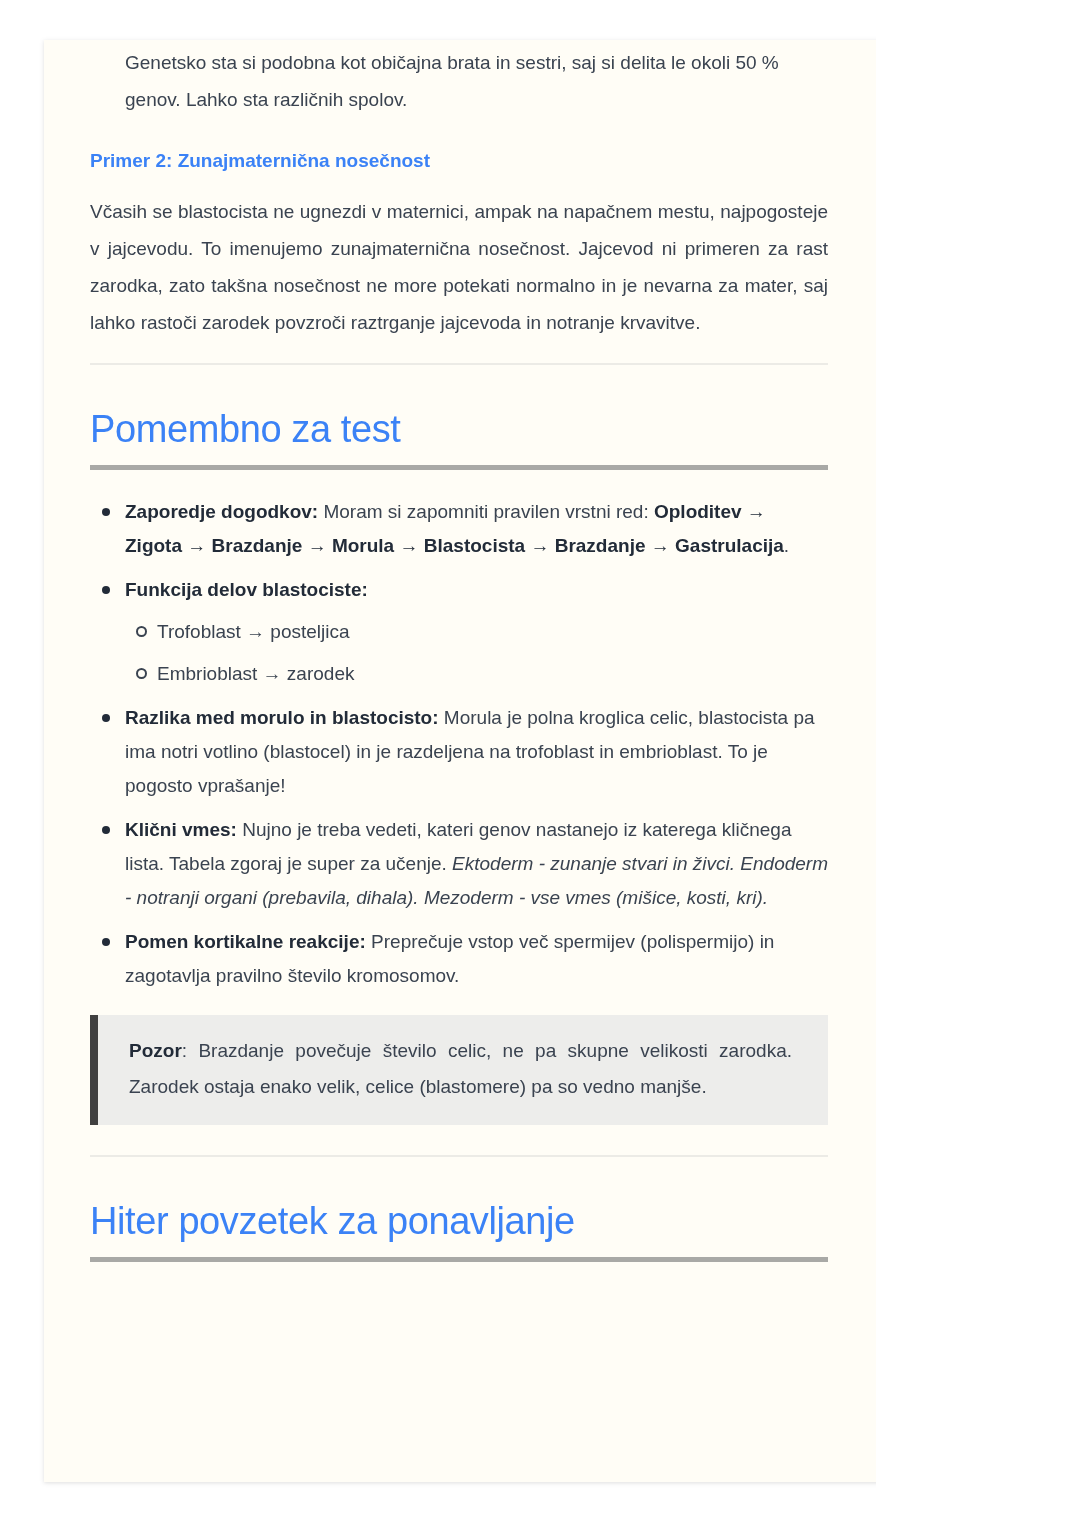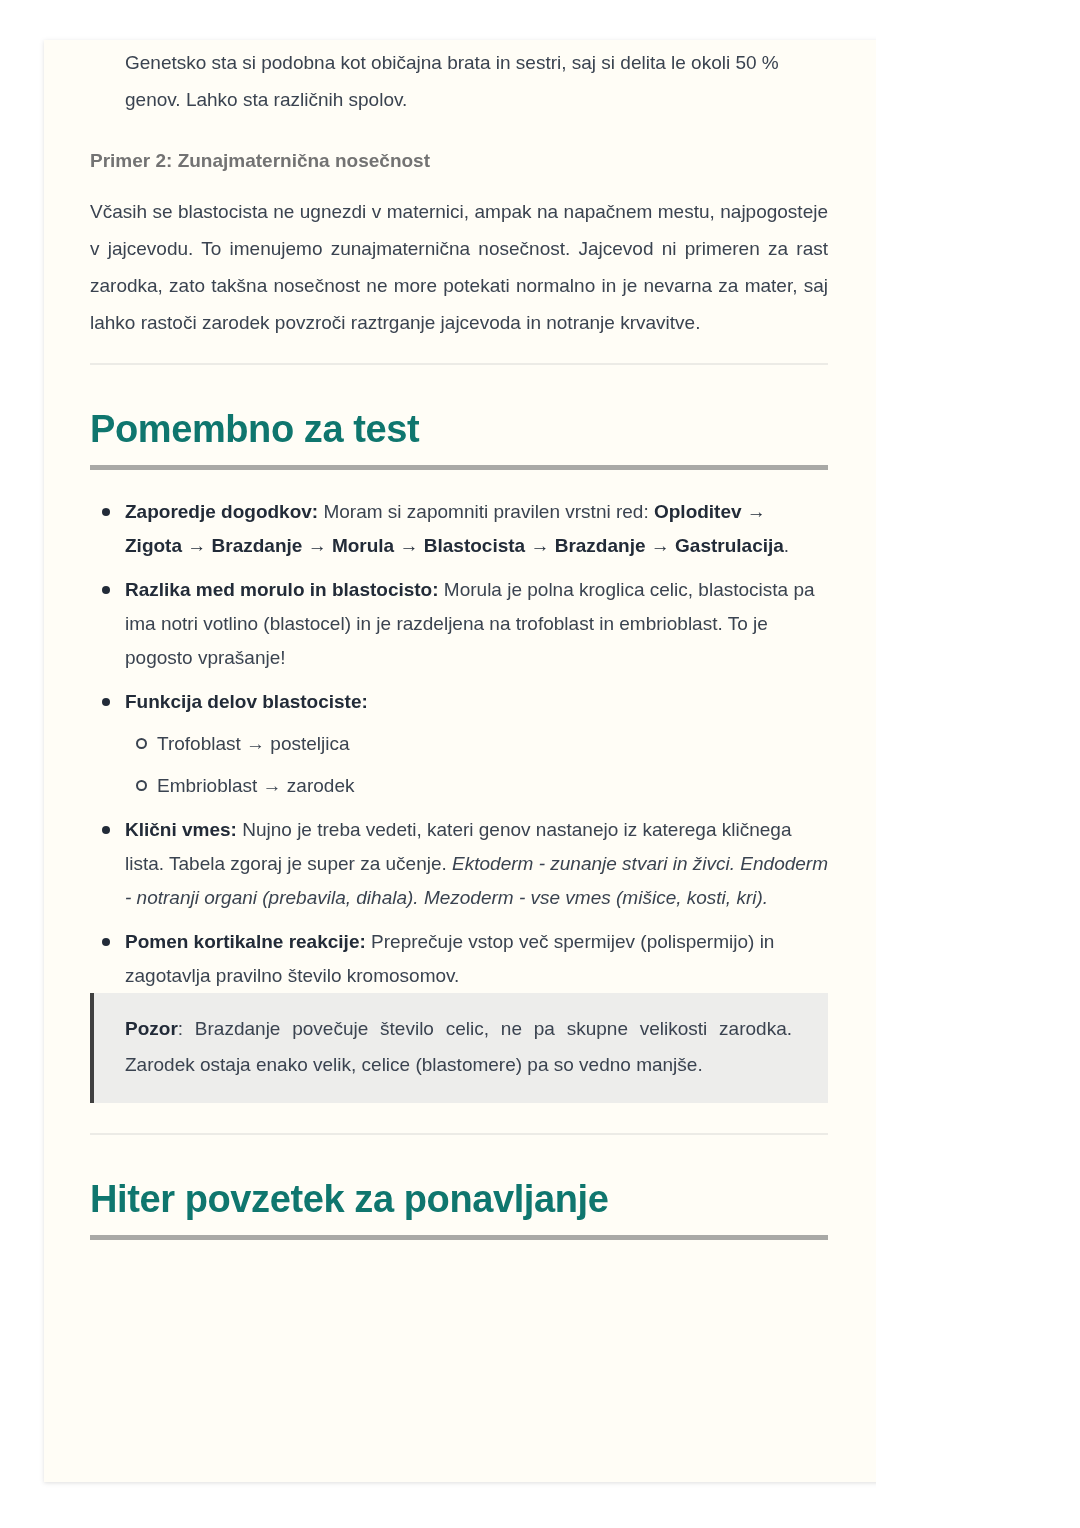--- a/index.html
+++ b/index.html
@@ -35,41 +35,41 @@
     line-height: 37px;
   }
   p { margin: 0; }
   .intro-para {
     padding-top: 4px;
     padding-left: 35px;
   }
   .primer-heading {
     margin-top: 24px;
     font-weight: bold;
-    color: #737373;
+    color: #3b82f6;
     font-size: 19px;
   }
   .primer-para {
     margin-top: 14px;
     text-align: justify;
   }
   .hr-light {
     border: none;
     height: 2px;
     background: #ECEBE6;
     margin: 22px 0 0 0;
   }
   .hr-light2 { margin-top: 30px; }
   h1 {
     margin: 40px 0 0 0;
     font-size: 38px;
     line-height: 48px;
-    color: #0f766e;
+    color: #3b82f6;
     letter-spacing: -0.4px;
-    font-weight: bold;
+    font-weight: normal;
   }
   .rule-heavy {
     height: 5px;
     background: #A9A9A6;
     margin-top: 12px;
   }
   ul.main-list {
     list-style: none;
     margin: 25px 0 0 0;
     padding: 0 0 0 35px;
@@ -106,22 +106,23 @@
     top: 11px;
     width: 7px;
     height: 7px;
     border: 2px solid #3A4350;
     border-radius: 50%;
     background: transparent;
   }
   .b { font-weight: bold; color: #222B38; text-align: right; }
   .i { font-style: italic; }
   .callout {
+    margin-top: 22px;
     background: #EDEDEB;
-    border-left: 4px solid #404040;
+    border-left: 8px solid #404040;
     padding: 18px 36px 20px 31px;
     text-align: justify;
     line-height: 36px;
   }
   h1.summary { margin-top: 40px; }
   .page-footer {
     position: absolute;
     right: 22px;
     bottom: 20px;
     font-size: 11px;
@@ -167,32 +168,32 @@
       <h1>Pomembno za test</h1>
       <div class="rule-heavy"></div>
 
       <ul class="main-list">
 
         <li>
           <span class="b">Zaporedje dogodkov:</span><span> Moram si zapomniti pravilen vrstni red: </span><span class="b">Oploditev → Zigota → Brazdanje → Morula → Blastocista → Brazdanje → Gastrulacija</span><span>.</span>
         </li>
 
         <li>
-          <span class="b">Razlika med morulo in blastocisto:</span><span> Morula je polna kroglica celic, blastocista pa ima notri votlino (blastocel) in je razdeljena na trofoblast in embrioblast. To je pogosto vprašanje!</span>
-        </li>
-
-        <li>
           <span class="b">Funkcija delov blastociste:</span>
           <ul class="sub-list">
             <li>Trofoblast → posteljica</li>
             <li>Embrioblast → zarodek</li>
           </ul>
         </li>
 
         <li>
+          <span class="b">Razlika med morulo in blastocisto:</span><span> Morula je polna kroglica celic, blastocista pa ima notri votlino (blastocel) in je razdeljena na trofoblast in embrioblast. To je pogosto vprašanje!</span>
+        </li>
+
+        <li>
           <span class="b">Klični vmes:</span><span> Nujno je treba vedeti, kateri genov nastanejo iz katerega kličnega lista. Tabela zgoraj je super za učenje. </span><span class="i">Ektoderm - zunanje stvari in živci. Endoderm - notranji organi (prebavila, dihala). Mezoderm - vse vmes (mišice, kosti, kri).</span>
         </li>
 
         <li>
           <span class="b">Pomen kortikalne reakcije:</span><span> Preprečuje vstop več spermijev (polispermijo) in zagotavlja pravilno število kromosomov.</span>
         </li>
 
       </ul>
 
       <div class="callout">

